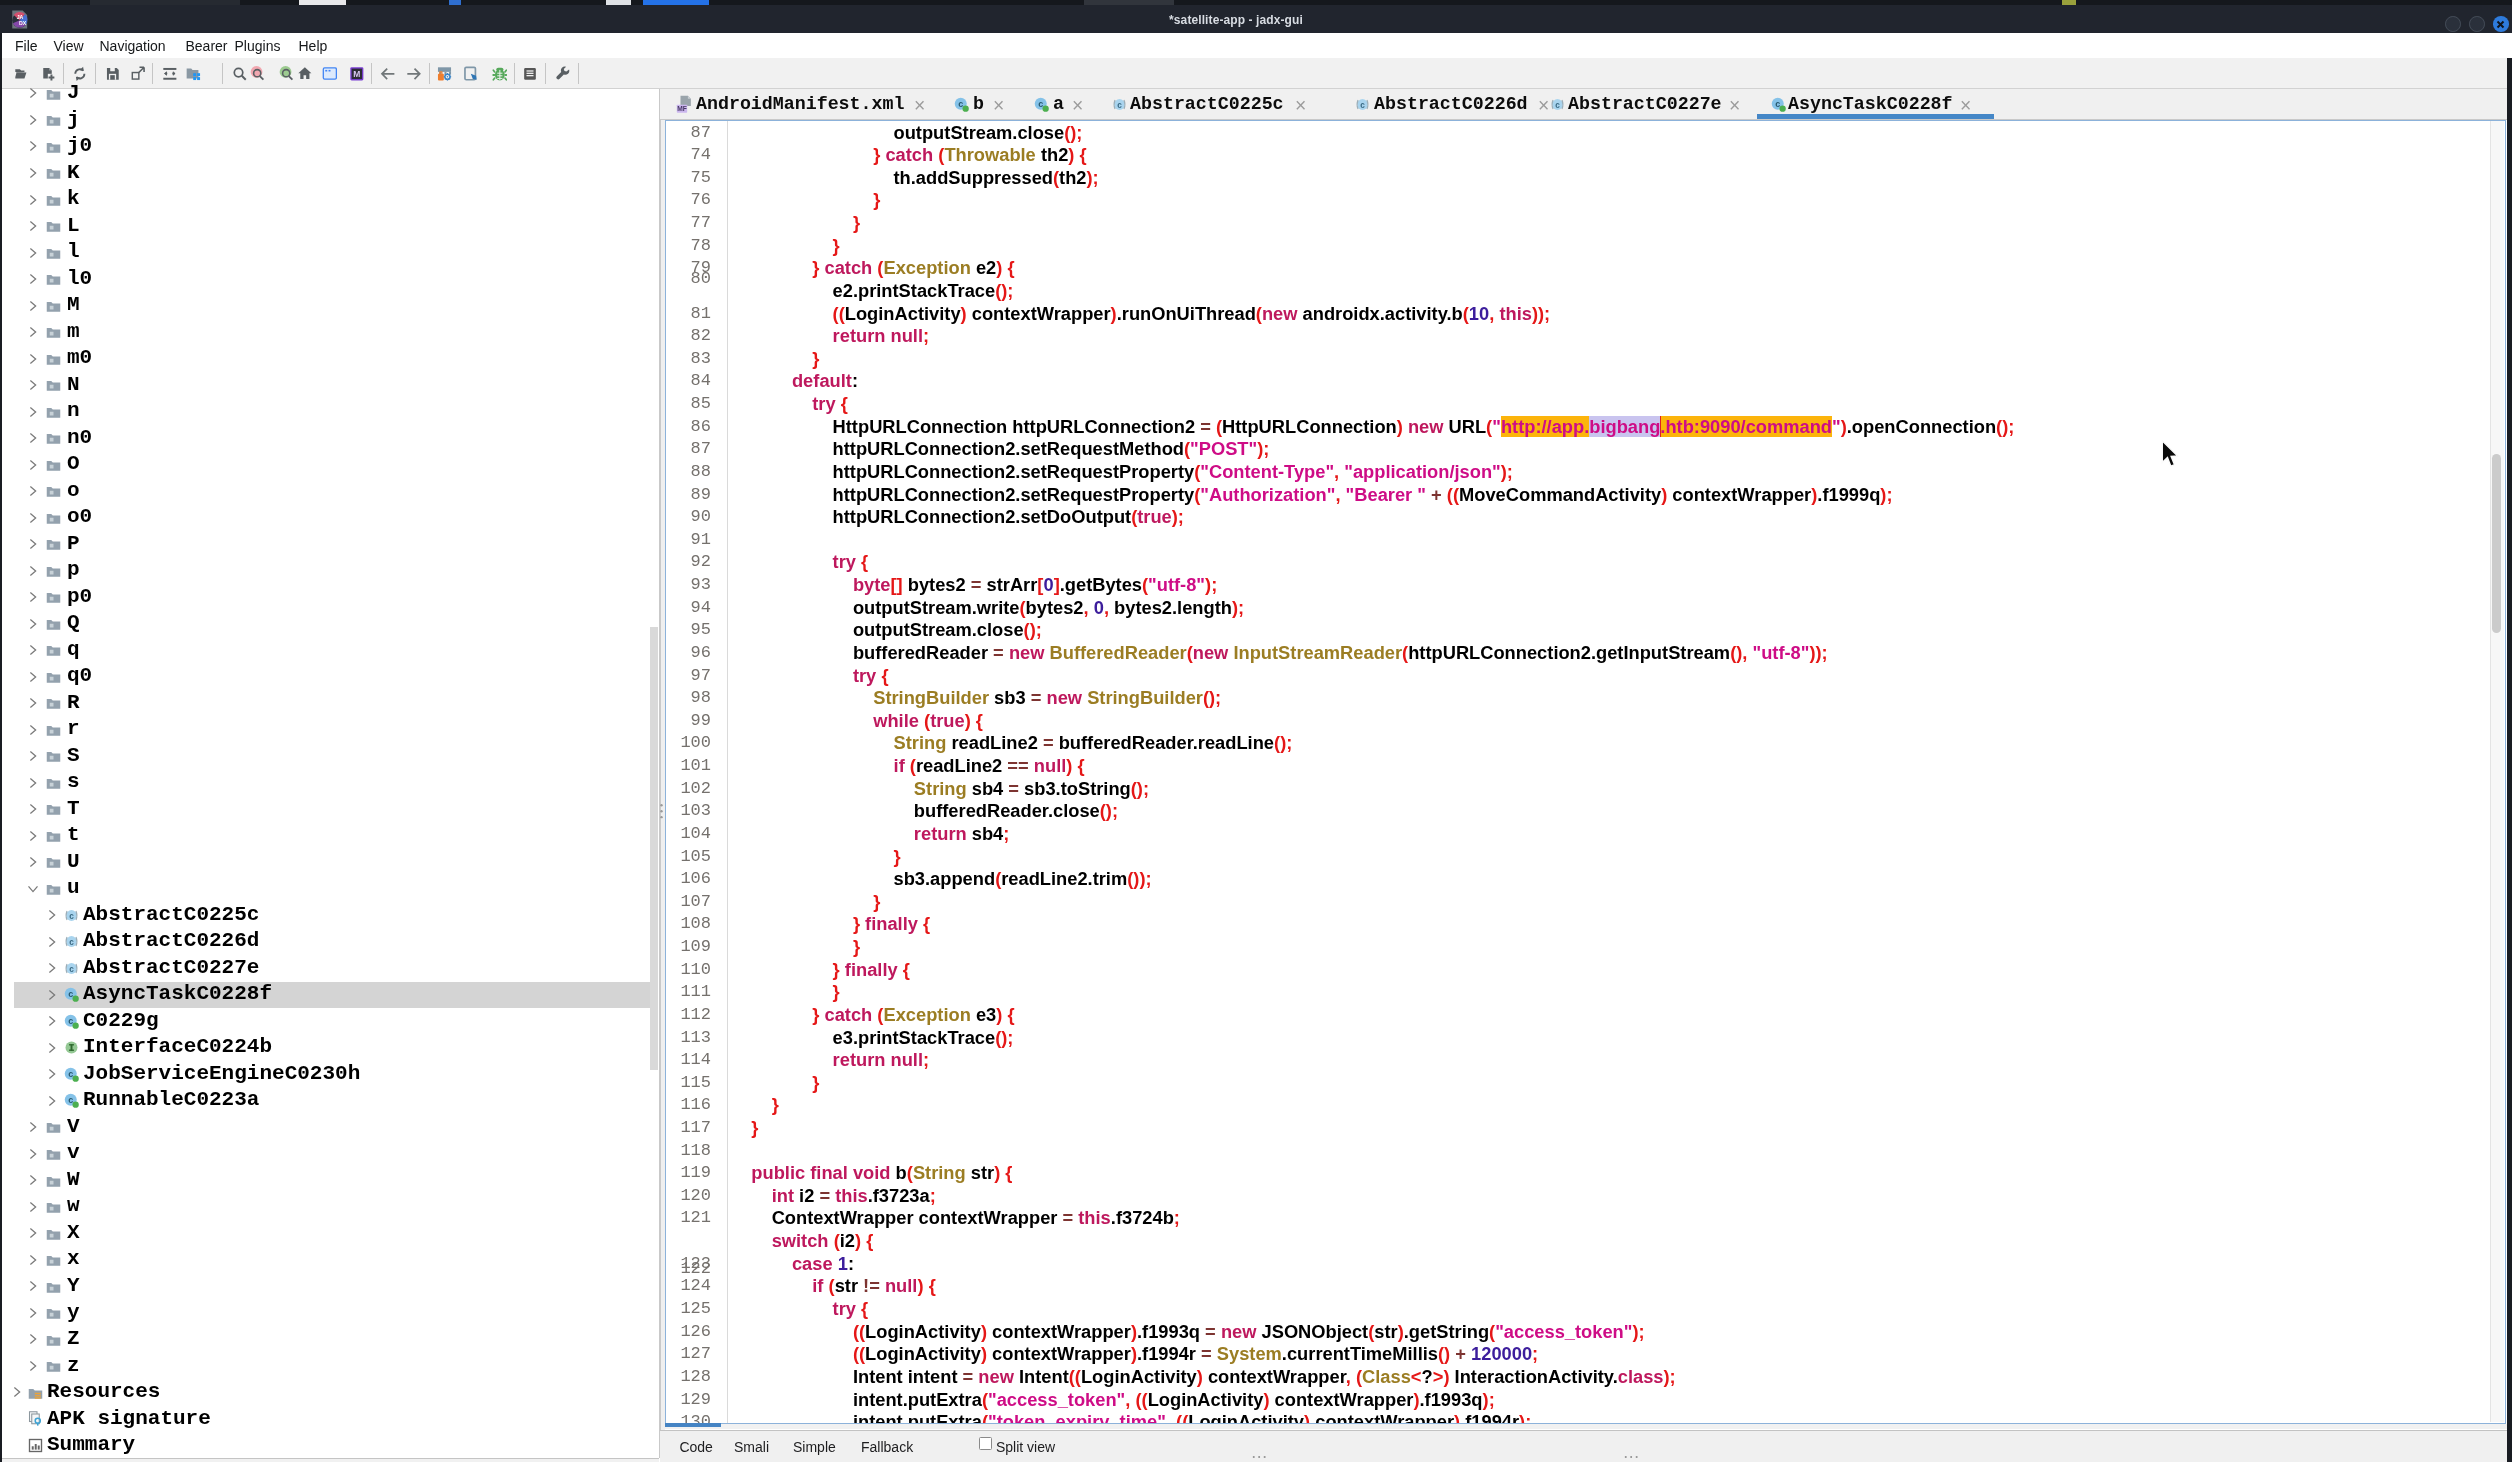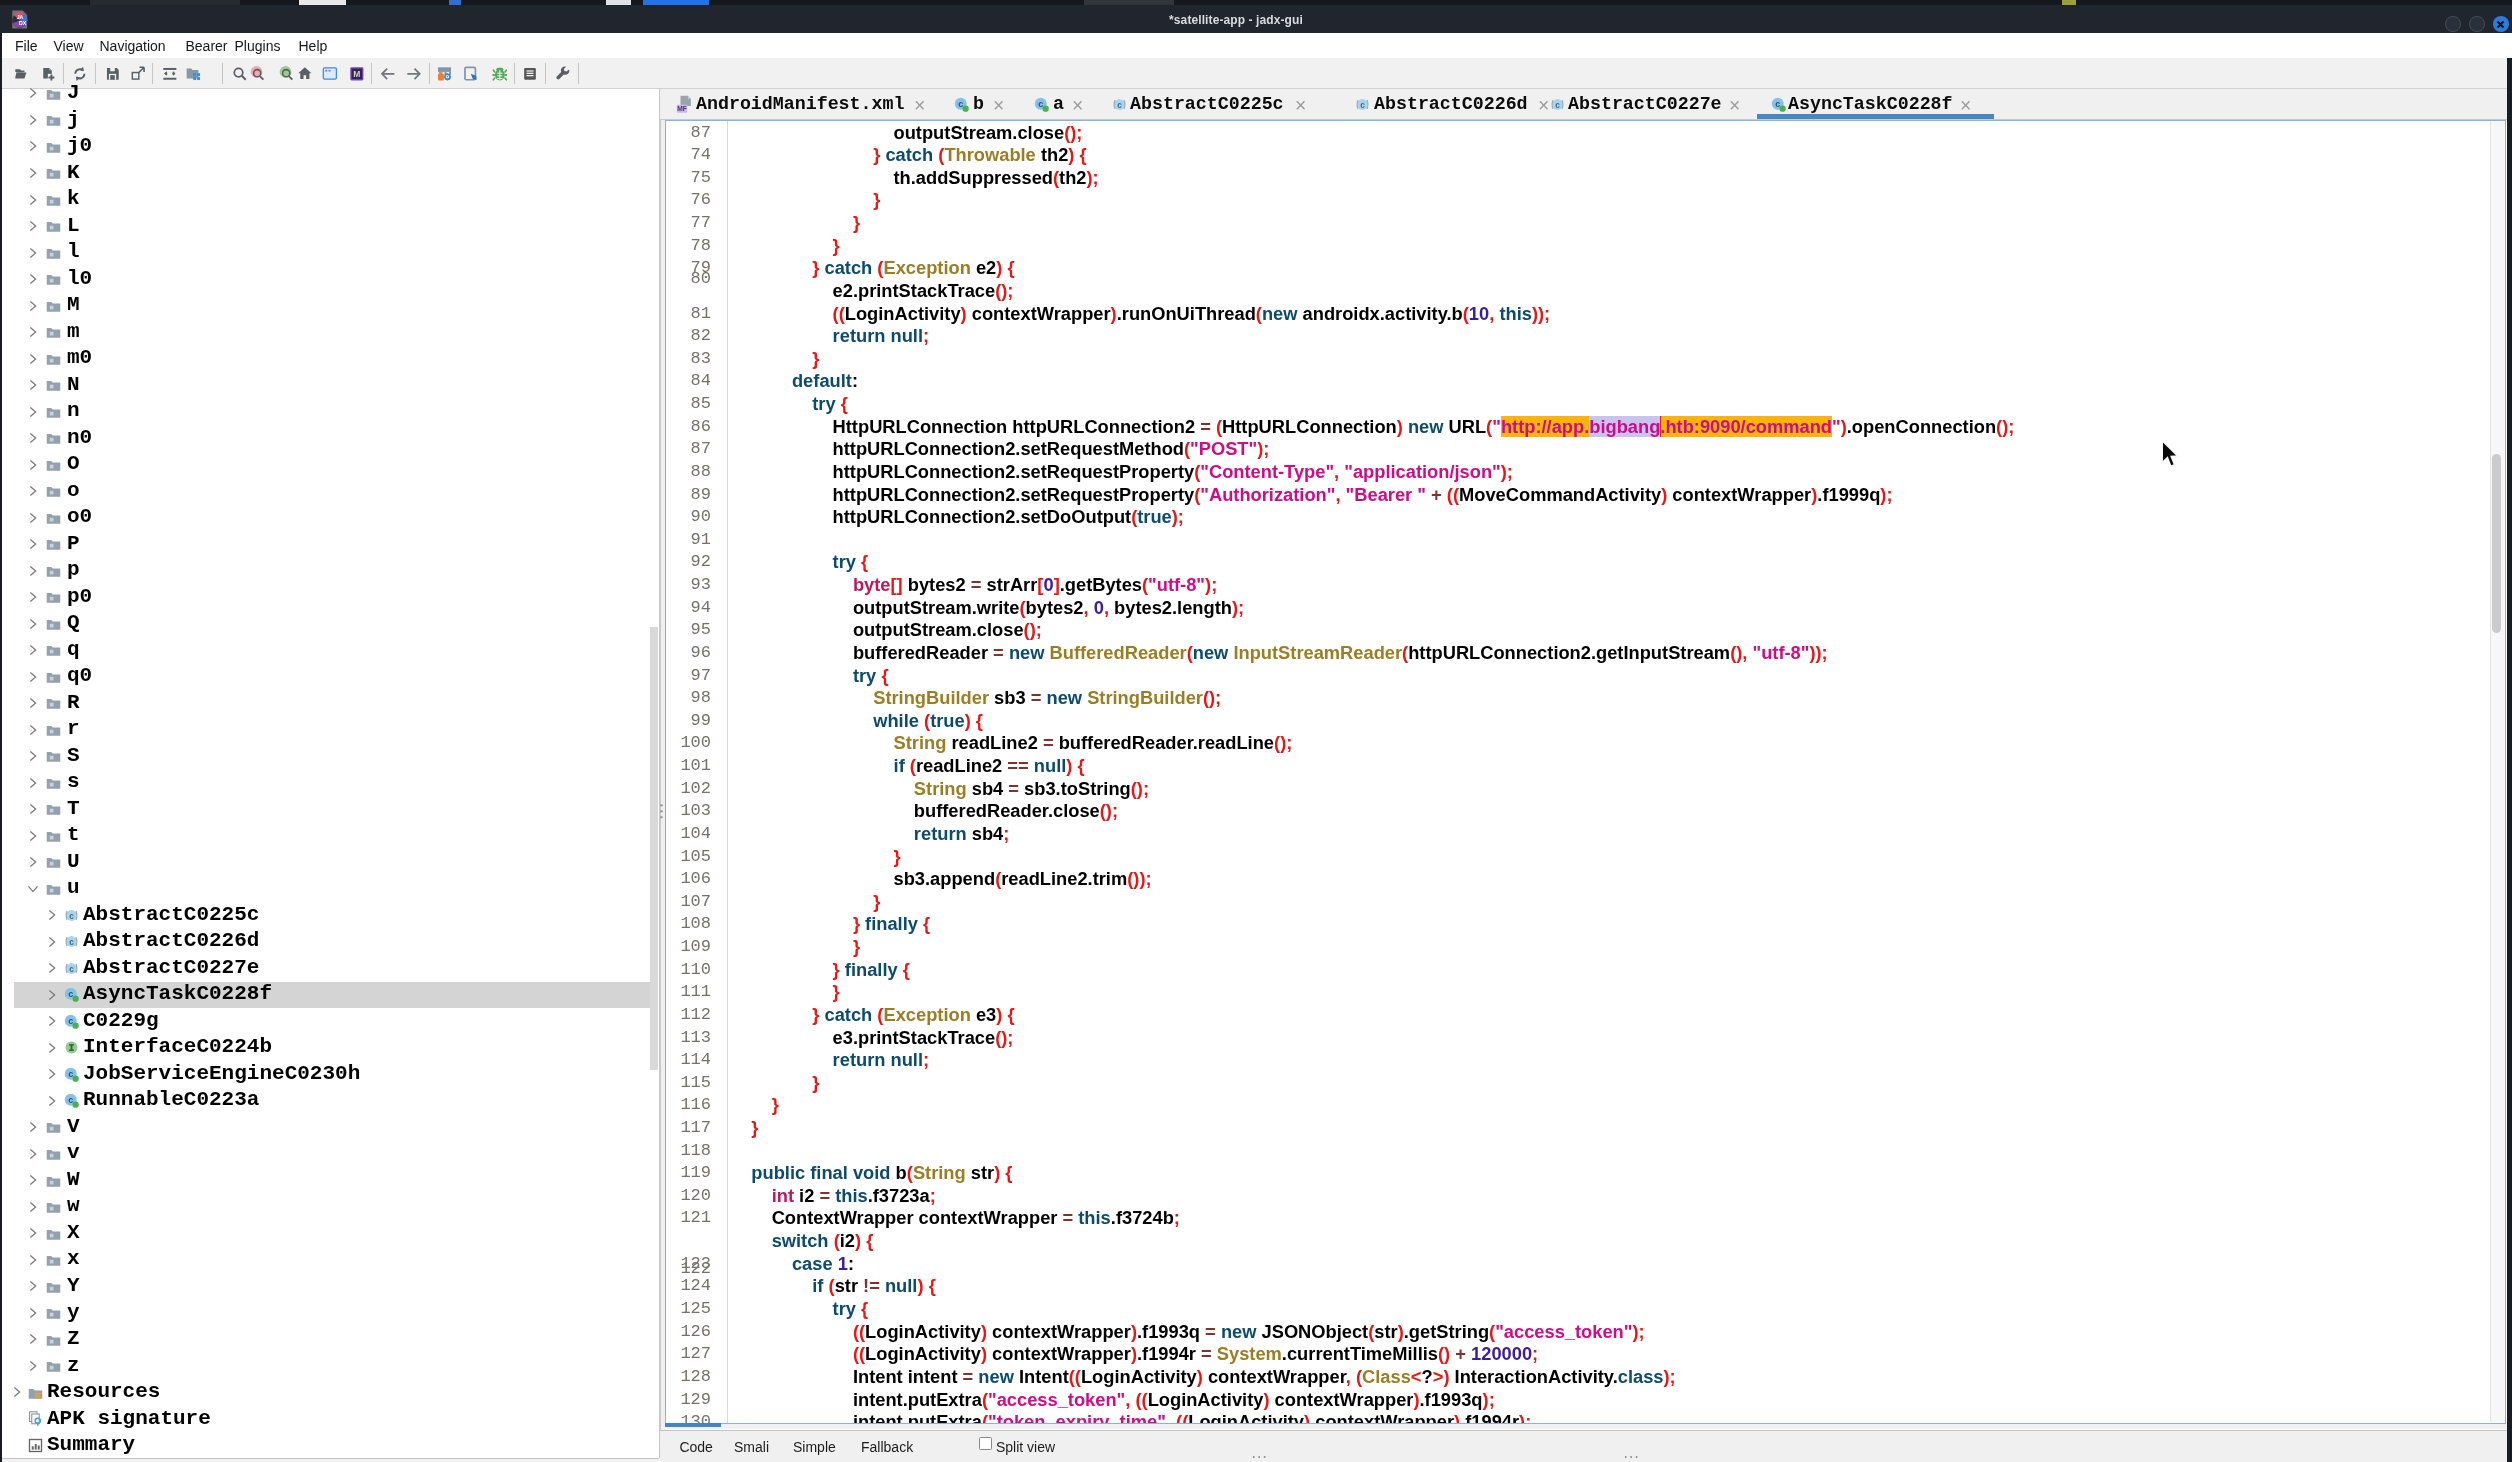--- a/index.html
+++ b/index.html
@@ -38,21 +38,21 @@
 
 #tabbar{position:absolute;left:660px;top:89px;width:1847px;height:31px;background:#f0f0f0;border-bottom:0.7px solid #c9c9c9}
 .tab{position:absolute;top:3.7px;height:22.4px;line-height:22.4px;font-family:"Liberation Mono",monospace;font-weight:bold;font-size:18.3px;color:#0c0c0c}
 .tx{position:absolute;top:4.5px;font-size:19.4px;color:#9c9c9c}
 #activeline{position:absolute;left:1757px;top:114px;width:237px;height:5.2px;background:#4587c7}
 
 #edit{position:absolute;left:665px;top:120px;width:1841px;height:1304px;background:#fff;border:1.5px solid #8cb2da;overflow:hidden}
 .gn{position:absolute;left:0px;width:45px;height:22.4px;line-height:23px;text-align:right;font-family:"Liberation Mono",monospace;font-size:17px;color:#75716d}
 #gutline{position:absolute;left:61px;top:0;width:0.7px;height:1302px;background:#dadada}
 .cl{position:absolute;left:65px;height:22.4px;line-height:23px;font-family:Liberation Sans, sans-serif;font-weight:bold;font-size:18.3px;color:#000;white-space:pre}
-.cl .k{color:#0c4a6e}
+.cl .k{color:#be185d}
 .cl .t{color:#be185d}
 .cl .c{color:#9b7d23}
 .cl .s{color:#ce0c86}
 .cl .r{color:#e51717}
 .cl .n{color:#3c1d9c}
 .cl .o{color:#7d3431}
 .hlo{background:#fcb40b}
 .hlv{background:#c9c4ef}
 .caret{position:absolute;margin-left:-0.7px;width:1.5px;height:21px;background:#e02020;display:inline-block;top:0.7px}
 

